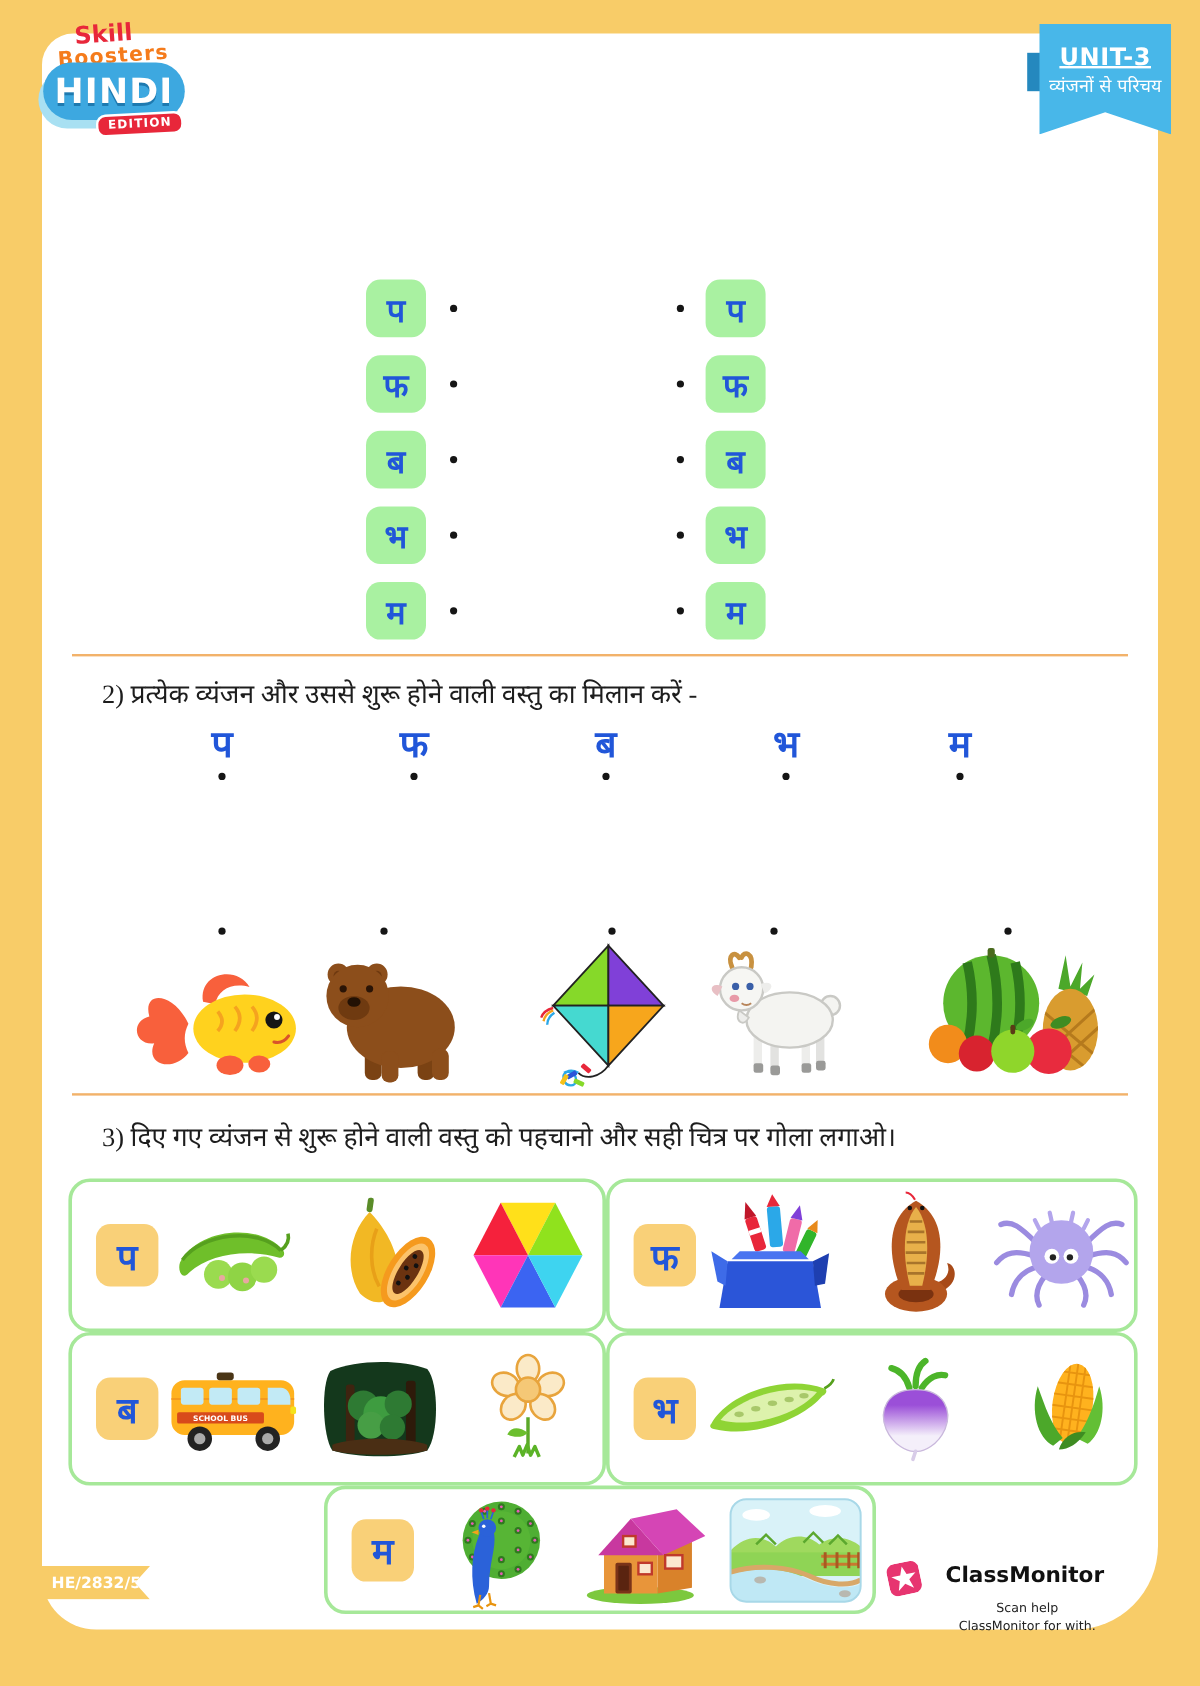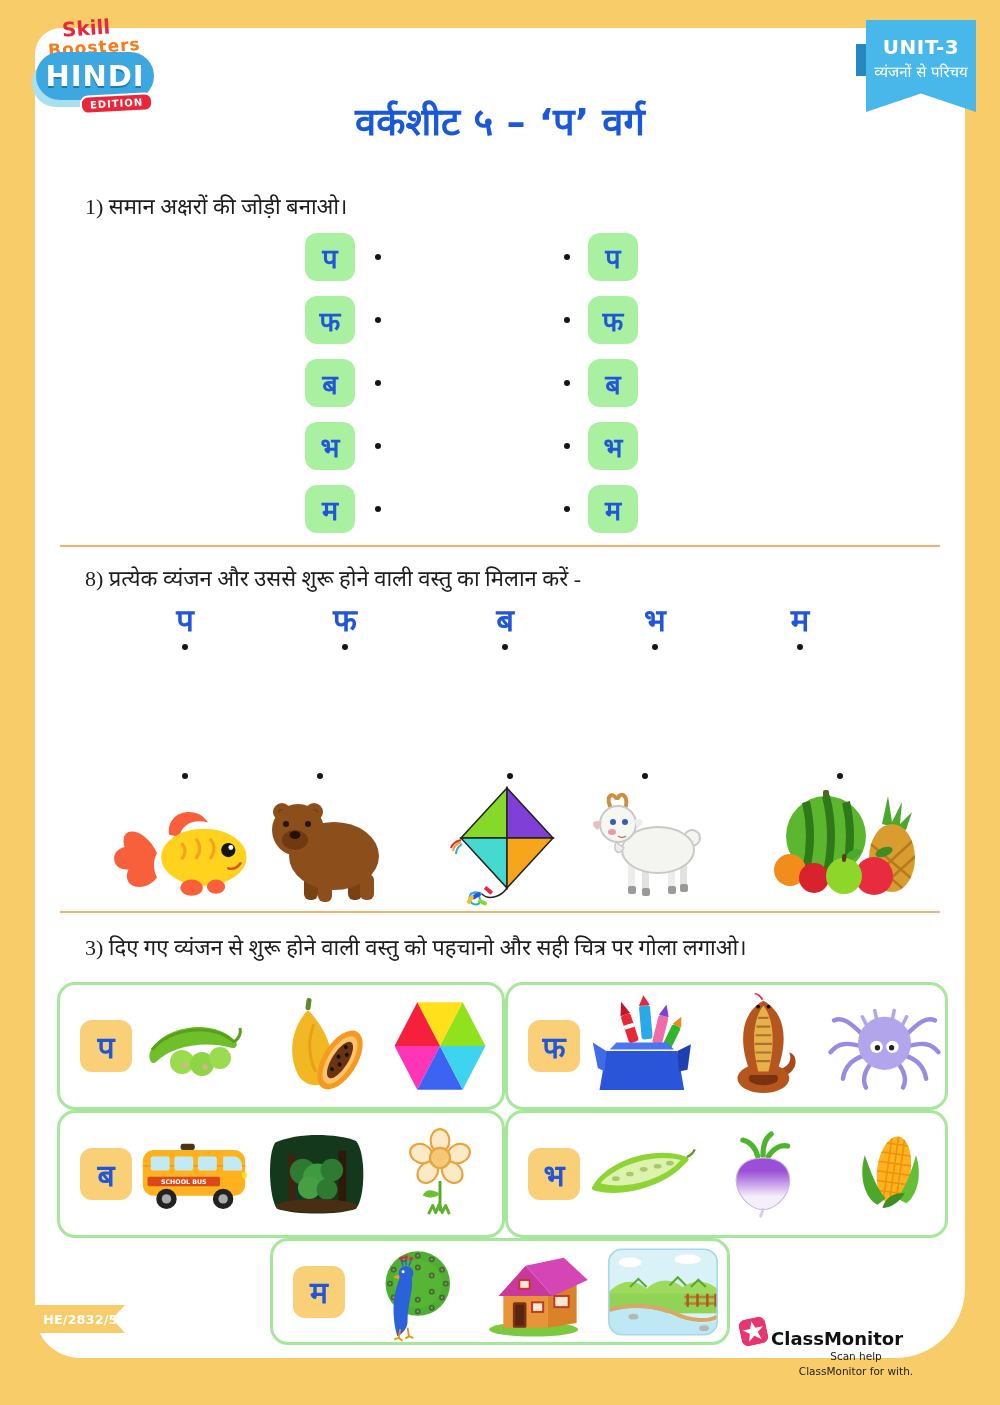--- a/index.html
+++ b/index.html
@@ -9,64 +9,62 @@
   .logo-skill{position:absolute;left:62px;top:16px;font-size:20px;font-weight:bold;color:#E8273A;transform:rotate(-4deg);}
   .logo-boosters{position:absolute;left:48px;top:37px;font-size:17px;font-weight:bold;color:#F57B1B;transform:rotate(-4deg);letter-spacing:1px;}
   .logo-hindi{position:absolute;left:36px;top:52px;width:118px;height:48px;background:#3DA8E0;border-radius:24px;box-shadow:-4px 7px 0 #A8E0F2;display:flex;align-items:center;justify-content:center;color:#fff;font-size:29px;font-weight:bold;letter-spacing:1px;text-shadow:0 2px 0 #1E7AB0;}
   .logo-edition{position:absolute;left:80px;top:94px;background:#E8273A;color:#fff;font-size:10px;font-weight:bold;padding:2px 8px;border-radius:8px;border:2px solid #fff;transform:rotate(-3deg);letter-spacing:1px;}
   
   .title1{position:absolute;left:250px;top:48px;width:500px;text-align:center;font-size:38px;font-weight:bold;color:#1958D8;}
   .title2{position:absolute;left:250px;top:94px;width:500px;text-align:center;font-size:38px;font-weight:bold;color:#1958D8;}
   
   .unit-fold{position:absolute;left:856px;top:44px;width:16px;height:32px;background:#2588BE;}
   .unit-badge{position:absolute;left:866px;top:20px;width:110px;height:92px;background:#48B7E9;clip-path:polygon(0 0,100% 0,100% 100%,50% 80%,0 100%);color:#fff;text-align:center;}
-  .ub1{margin-top:15px;font-size:20px;font-weight:800;letter-spacing:0.5px;}
+  .ub1{margin-top:15px;font-size:20px;font-weight:800;letter-spacing:0.5px;text-decoration:underline;}
   .ub2{margin-top:2px;font-size:15px;}
   
   .heading{position:absolute;font-size:22px;color:#1d1d1d;font-family:"Liberation Serif","DejaVu Sans",serif;}
   
   .gbox{position:absolute;width:50px;height:48px;background:#A9F1A1;border-radius:12px;display:flex;align-items:center;justify-content:center;font-size:27px;font-weight:bold;color:#2156D9;}
   .dot{position:absolute;width:6px;height:6px;border-radius:50%;background:#151515;}
   .divider{position:absolute;left:60px;width:880px;height:2px;background:#F2B26A;}
   
   .s2letter{position:absolute;width:60px;text-align:center;font-size:31px;font-weight:bold;color:#2156D9;}
   .pic{position:absolute;display:flex;align-items:center;justify-content:center;}
   
   .cell{position:absolute;border:3px solid #A6E899;border-radius:18px;background:#fff;display:flex;align-items:center;box-sizing:border-box;}
   .ybox{width:52px;height:52px;background:#F9D078;border-radius:12px;display:flex;align-items:center;justify-content:center;font-size:30px;font-weight:bold;color:#2156D9;margin-left:20px;flex:none;}
   .slot{flex:1;display:flex;align-items:center;justify-content:center;}
   
   .he-ribbon{position:absolute;left:35px;top:1305px;width:90px;height:28px;background:#F8CC68;clip-path:polygon(0 0,100% 0,86% 50%,100% 100%,0 100%);color:#fff;font-size:13px;font-weight:bold;display:flex;align-items:center;padding-left:8px;box-sizing:border-box;}
   .brand{position:absolute;left:740px;top:1302px;width:220px;}
-  .brand-row{display:flex;align-items:flex-end;gap:4px;margin-top:16px;}
+  .brand-row{display:flex;align-items:flex-start;gap:21px;}
   .brand-name{font-size:18px;font-weight:bold;color:#111;}
   .brand-tag{margin-left:36px;width:160px;text-align:center;font-size:10.5px;color:#222;line-height:1.45;}
 </style>
 </head>
 <body>
 
 <div class="page">
   <div class="sheet"></div>
 
   <div>
     <div class="logo-skill">Skill</div>
     <div class="logo-boosters">Boosters</div>
     <div class="logo-hindi">HINDI</div>
     <div class="logo-edition">EDITION</div>
   </div>
 
-  <div class="title2">वर्कशीट ५ – ‘प’ वर्ग</div>
 
   <div class="unit-fold"></div>
   <div class="unit-badge">
     <div class="ub1">UNIT-3</div>
     <div class="ub2">व्यंजनों से परिचय</div>
   </div>
 
-  <div class="heading" style="left:85px;top:190px;">1) समान अक्षरों की जोड़ी बनाओ।</div>
 
   <div class="gbox" style="left:305px;top:233px;">प</div>
   <div class="gbox" style="left:305px;top:296px;">फ</div>
   <div class="gbox" style="left:305px;top:359px;">ब</div>
   <div class="gbox" style="left:305px;top:422px;">भ</div>
   <div class="gbox" style="left:305px;top:485px;">म</div>
 
   <div class="dot" style="left:375px;top:254px;"></div>
   <div class="dot" style="left:375px;top:317px;"></div>
   <div class="dot" style="left:375px;top:380px;"></div>
@@ -80,21 +78,21 @@
   <div class="dot" style="left:564px;top:506px;"></div>
 
   <div class="gbox" style="left:588px;top:233px;">प</div>
   <div class="gbox" style="left:588px;top:296px;">फ</div>
   <div class="gbox" style="left:588px;top:359px;">ब</div>
   <div class="gbox" style="left:588px;top:422px;">भ</div>
   <div class="gbox" style="left:588px;top:485px;">म</div>
 
   <div class="divider" style="top:545px;"></div>
 
-  <div class="heading" style="left:85px;top:562px;">8) प्रत्येक व्यंजन और उससे शुरू होने वाली वस्तु का मिलान करें -</div>
+  <div class="heading" style="left:85px;top:562px;">2) प्रत्येक व्यंजन और उससे शुरू होने वाली वस्तु का मिलान करें -</div>
 
   <div class="s2letter" style="left:155px;top:598px;">प</div>
   <div class="s2letter" style="left:315px;top:598px;">फ</div>
   <div class="s2letter" style="left:475px;top:598px;">ब</div>
   <div class="s2letter" style="left:625px;top:598px;">भ</div>
   <div class="s2letter" style="left:770px;top:598px;">म</div>
 
   <div class="dot" style="left:182px;top:644px;"></div>
   <div class="dot" style="left:342px;top:644px;"></div>
   <div class="dot" style="left:502px;top:644px;"></div>

